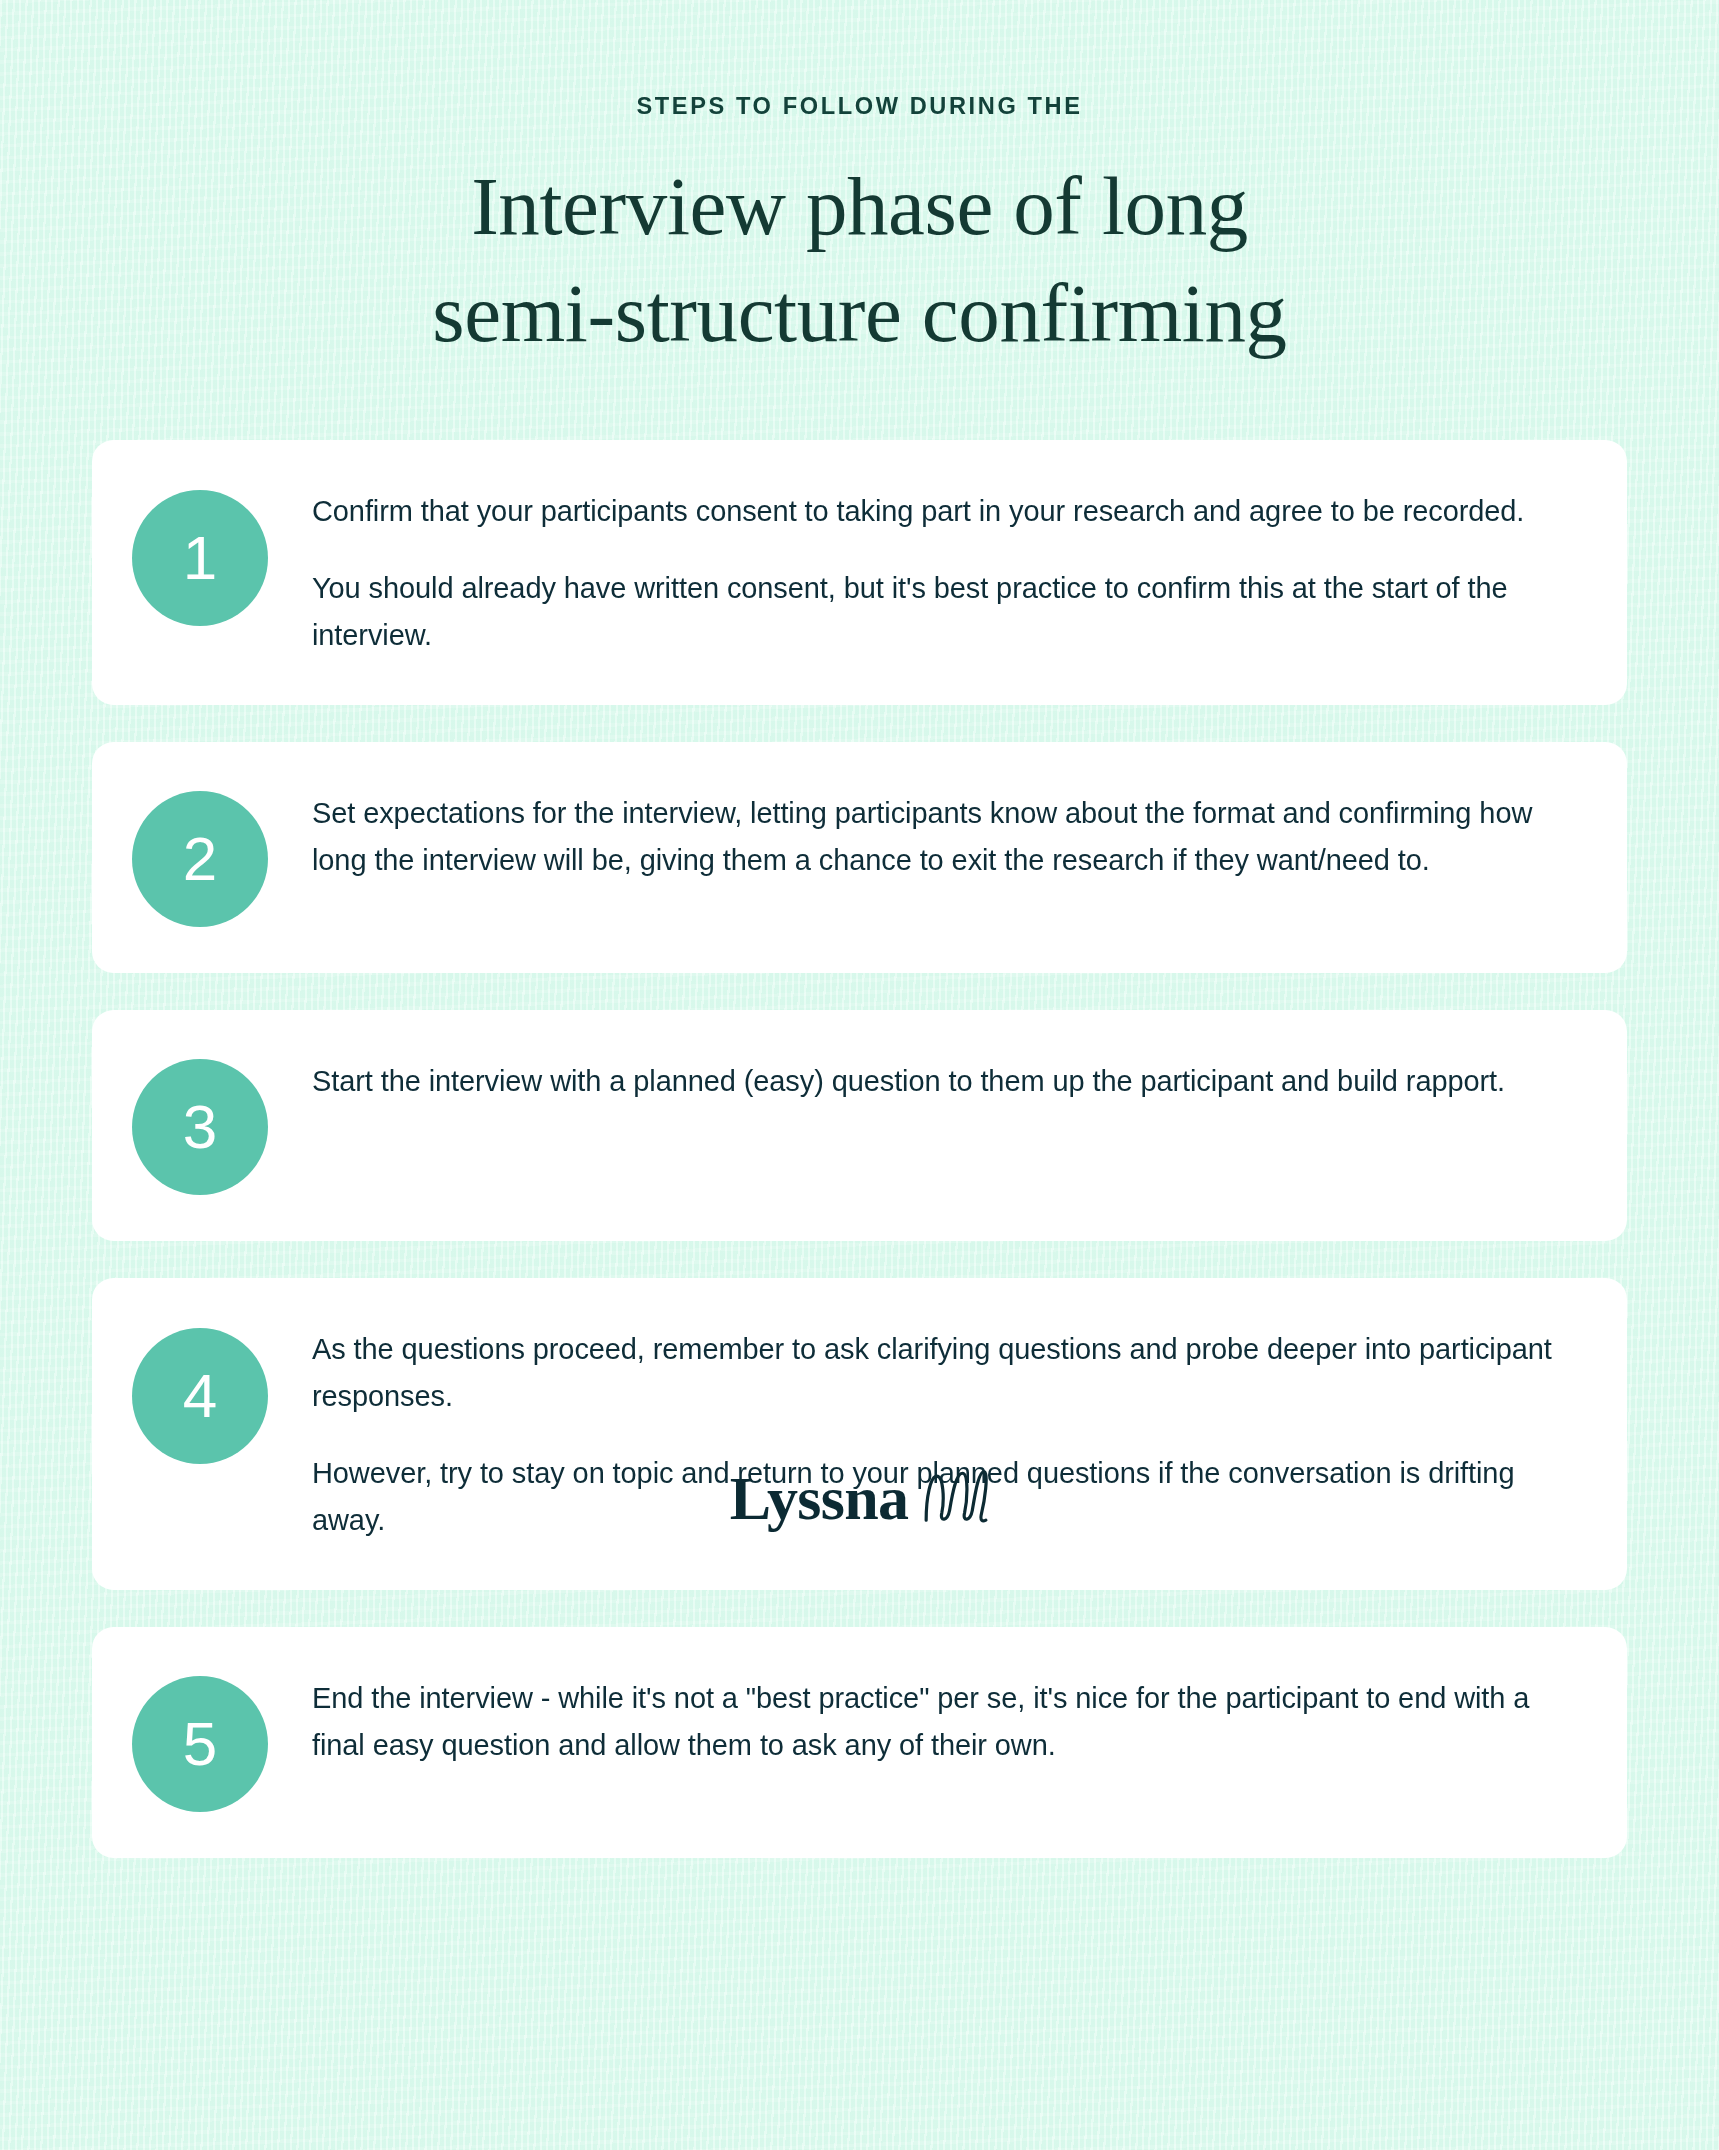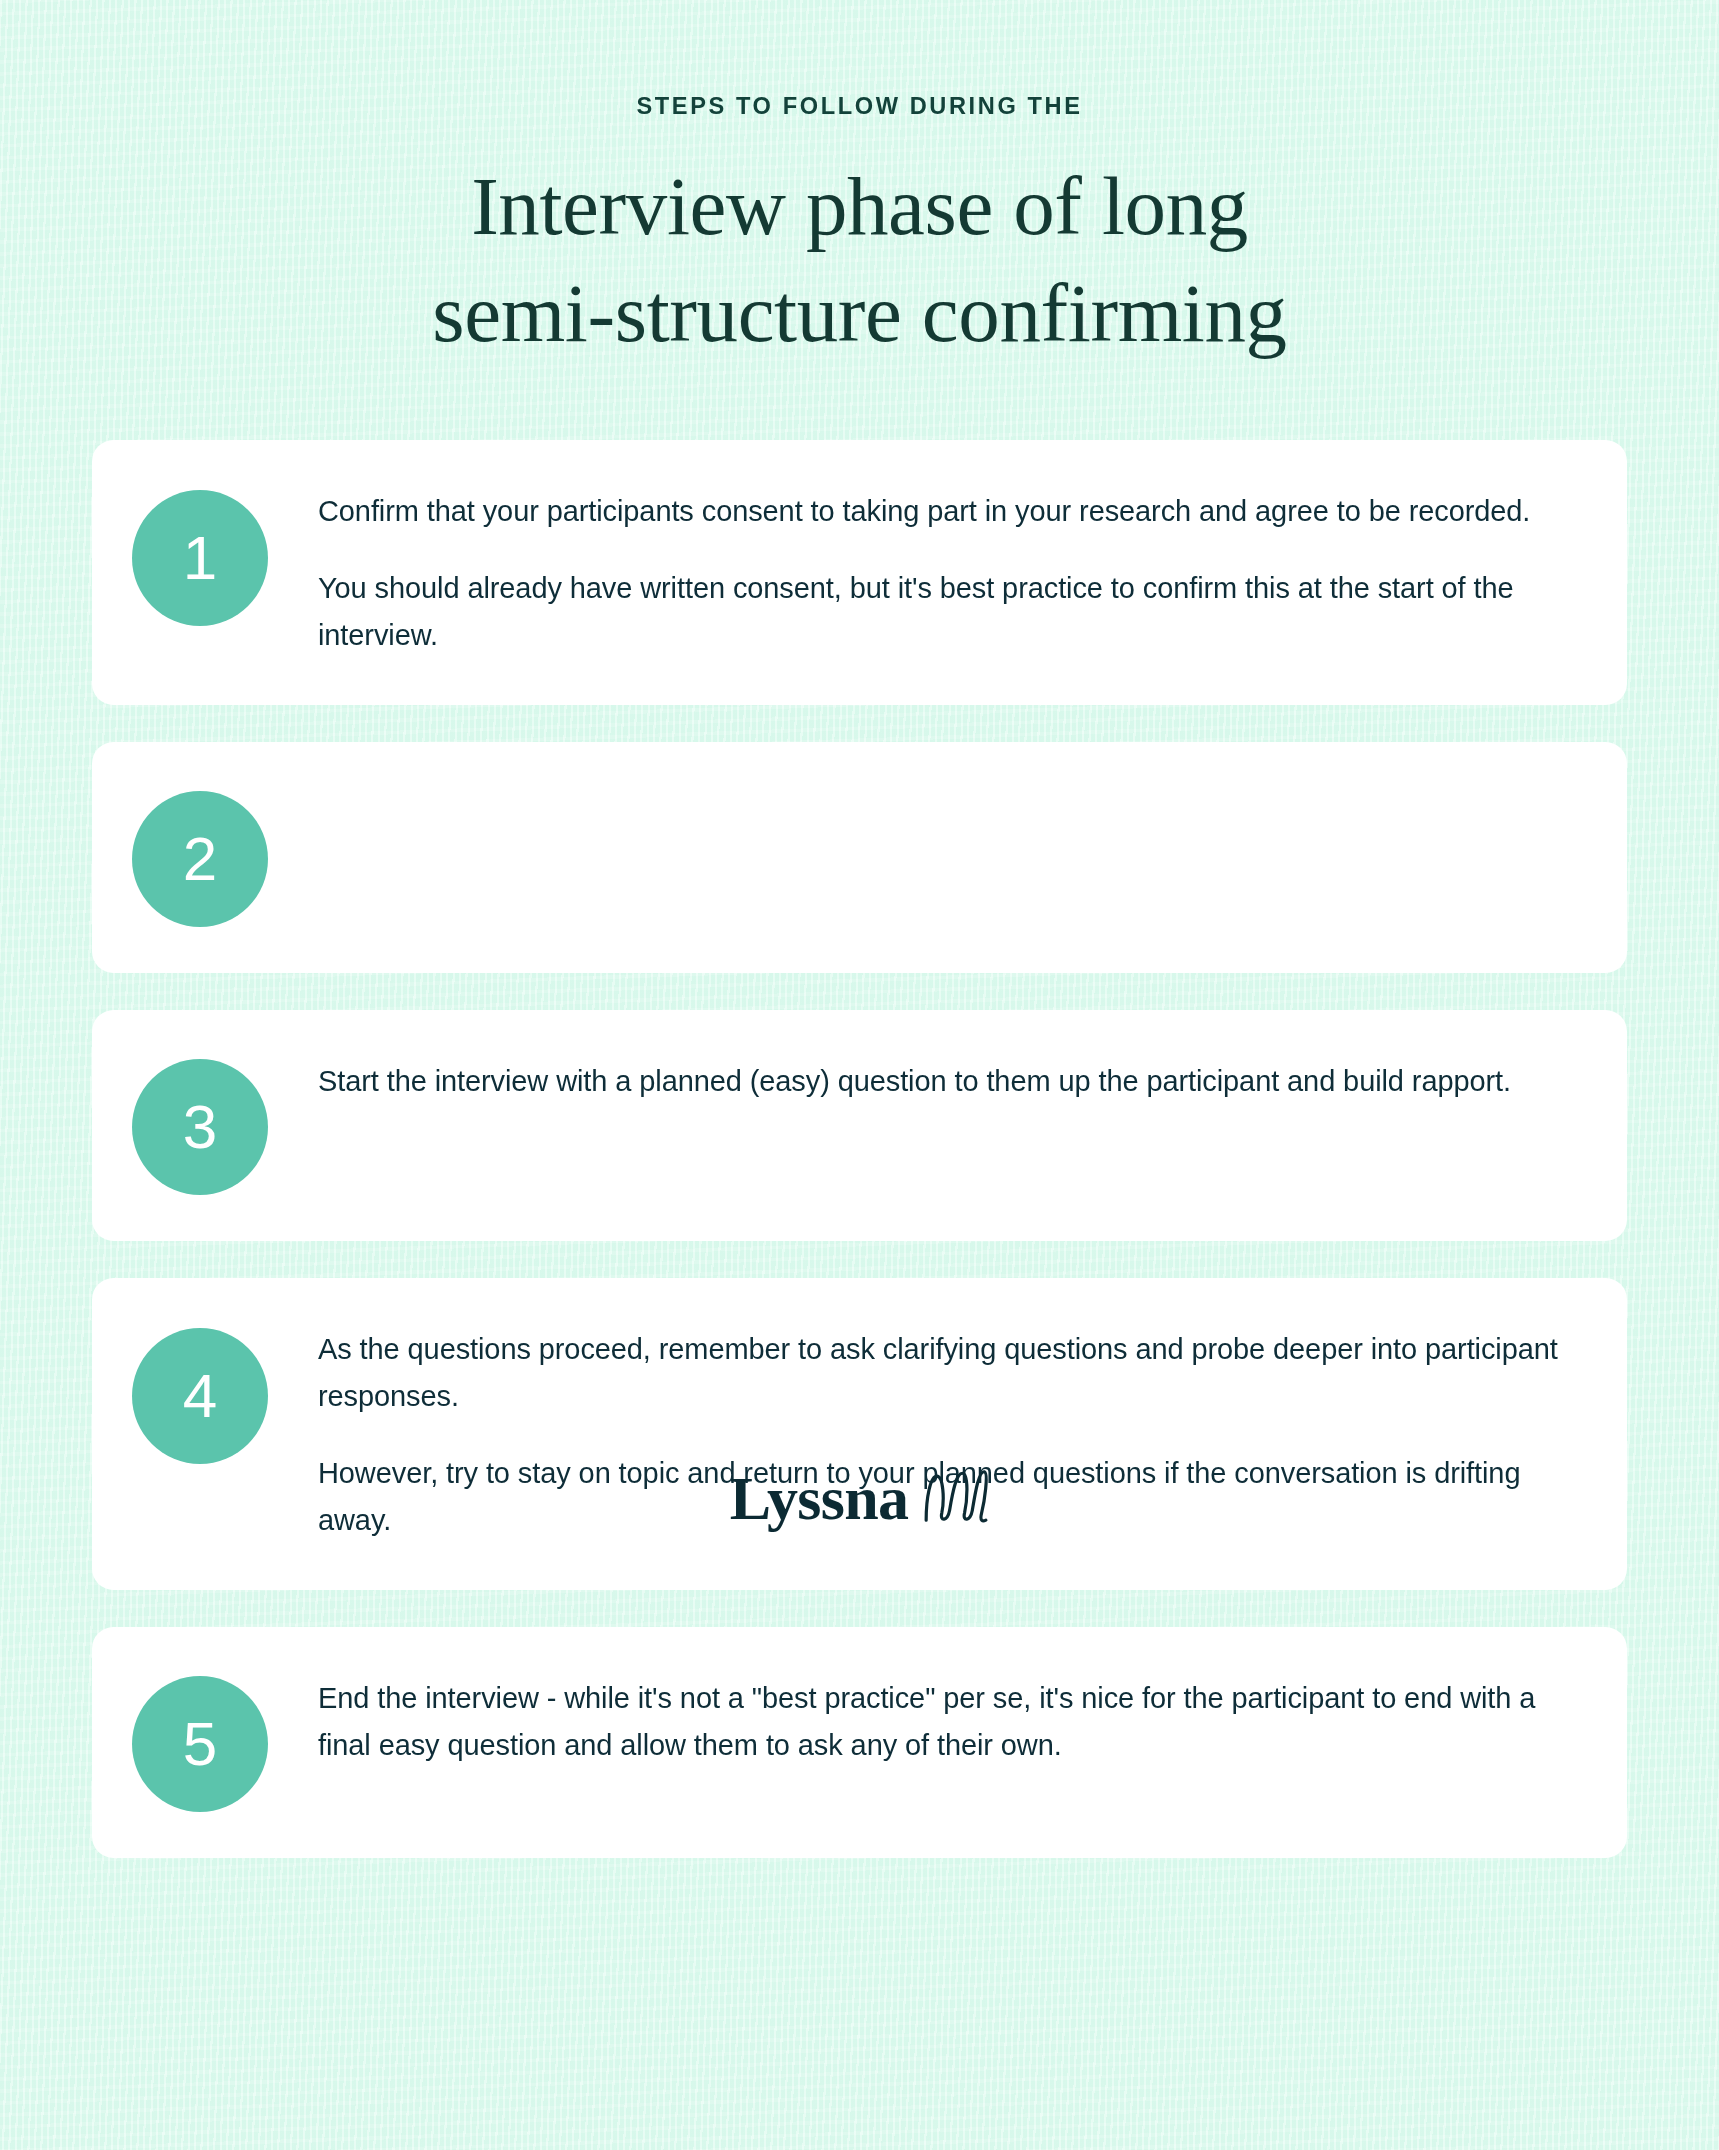--- a/index.html
+++ b/index.html
@@ -102,21 +102,20 @@
     padding-left:44px;
     padding-top:5.7px;
   }
 
   .card-body p{
     font-family:"Liberation Sans", sans-serif;
     font-size:29px;
     line-height:1.62;
     color:#0e2d38;
     letter-spacing:-0.1px;
-    margin-left:6px;
   }
   .card-body p + p{ margin-top:30px; }
 
   
   .footer{
     position:absolute;
     left:0;
     right:0;
     bottom:69px;
     display:flex;
@@ -164,20 +163,23 @@
     <div class="card">
       <div class="badge">1</div>
       <div class="card-body">
         <p>Confirm that your participants consent to taking part in your research and agree to be recorded.</p>
         <p>You should already have written consent, but it's best practice to confirm this at the start of the interview.</p>
       </div>
     </div>
 
     <div class="card">
       <div class="badge">2</div>
+      <div class="card-body">
+        <p>Set expectations for the interview, letting participants know about the format and confirming how long the interview will be, giving them a chance to exit the research if they want/need to.</p>
+      </div>
     </div>
 
     <div class="card">
       <div class="badge">3</div>
       <div class="card-body">
         <p>Start the interview with a planned (easy) question to them up the participant and build rapport.</p>
       </div>
     </div>
 
     <div class="card">

